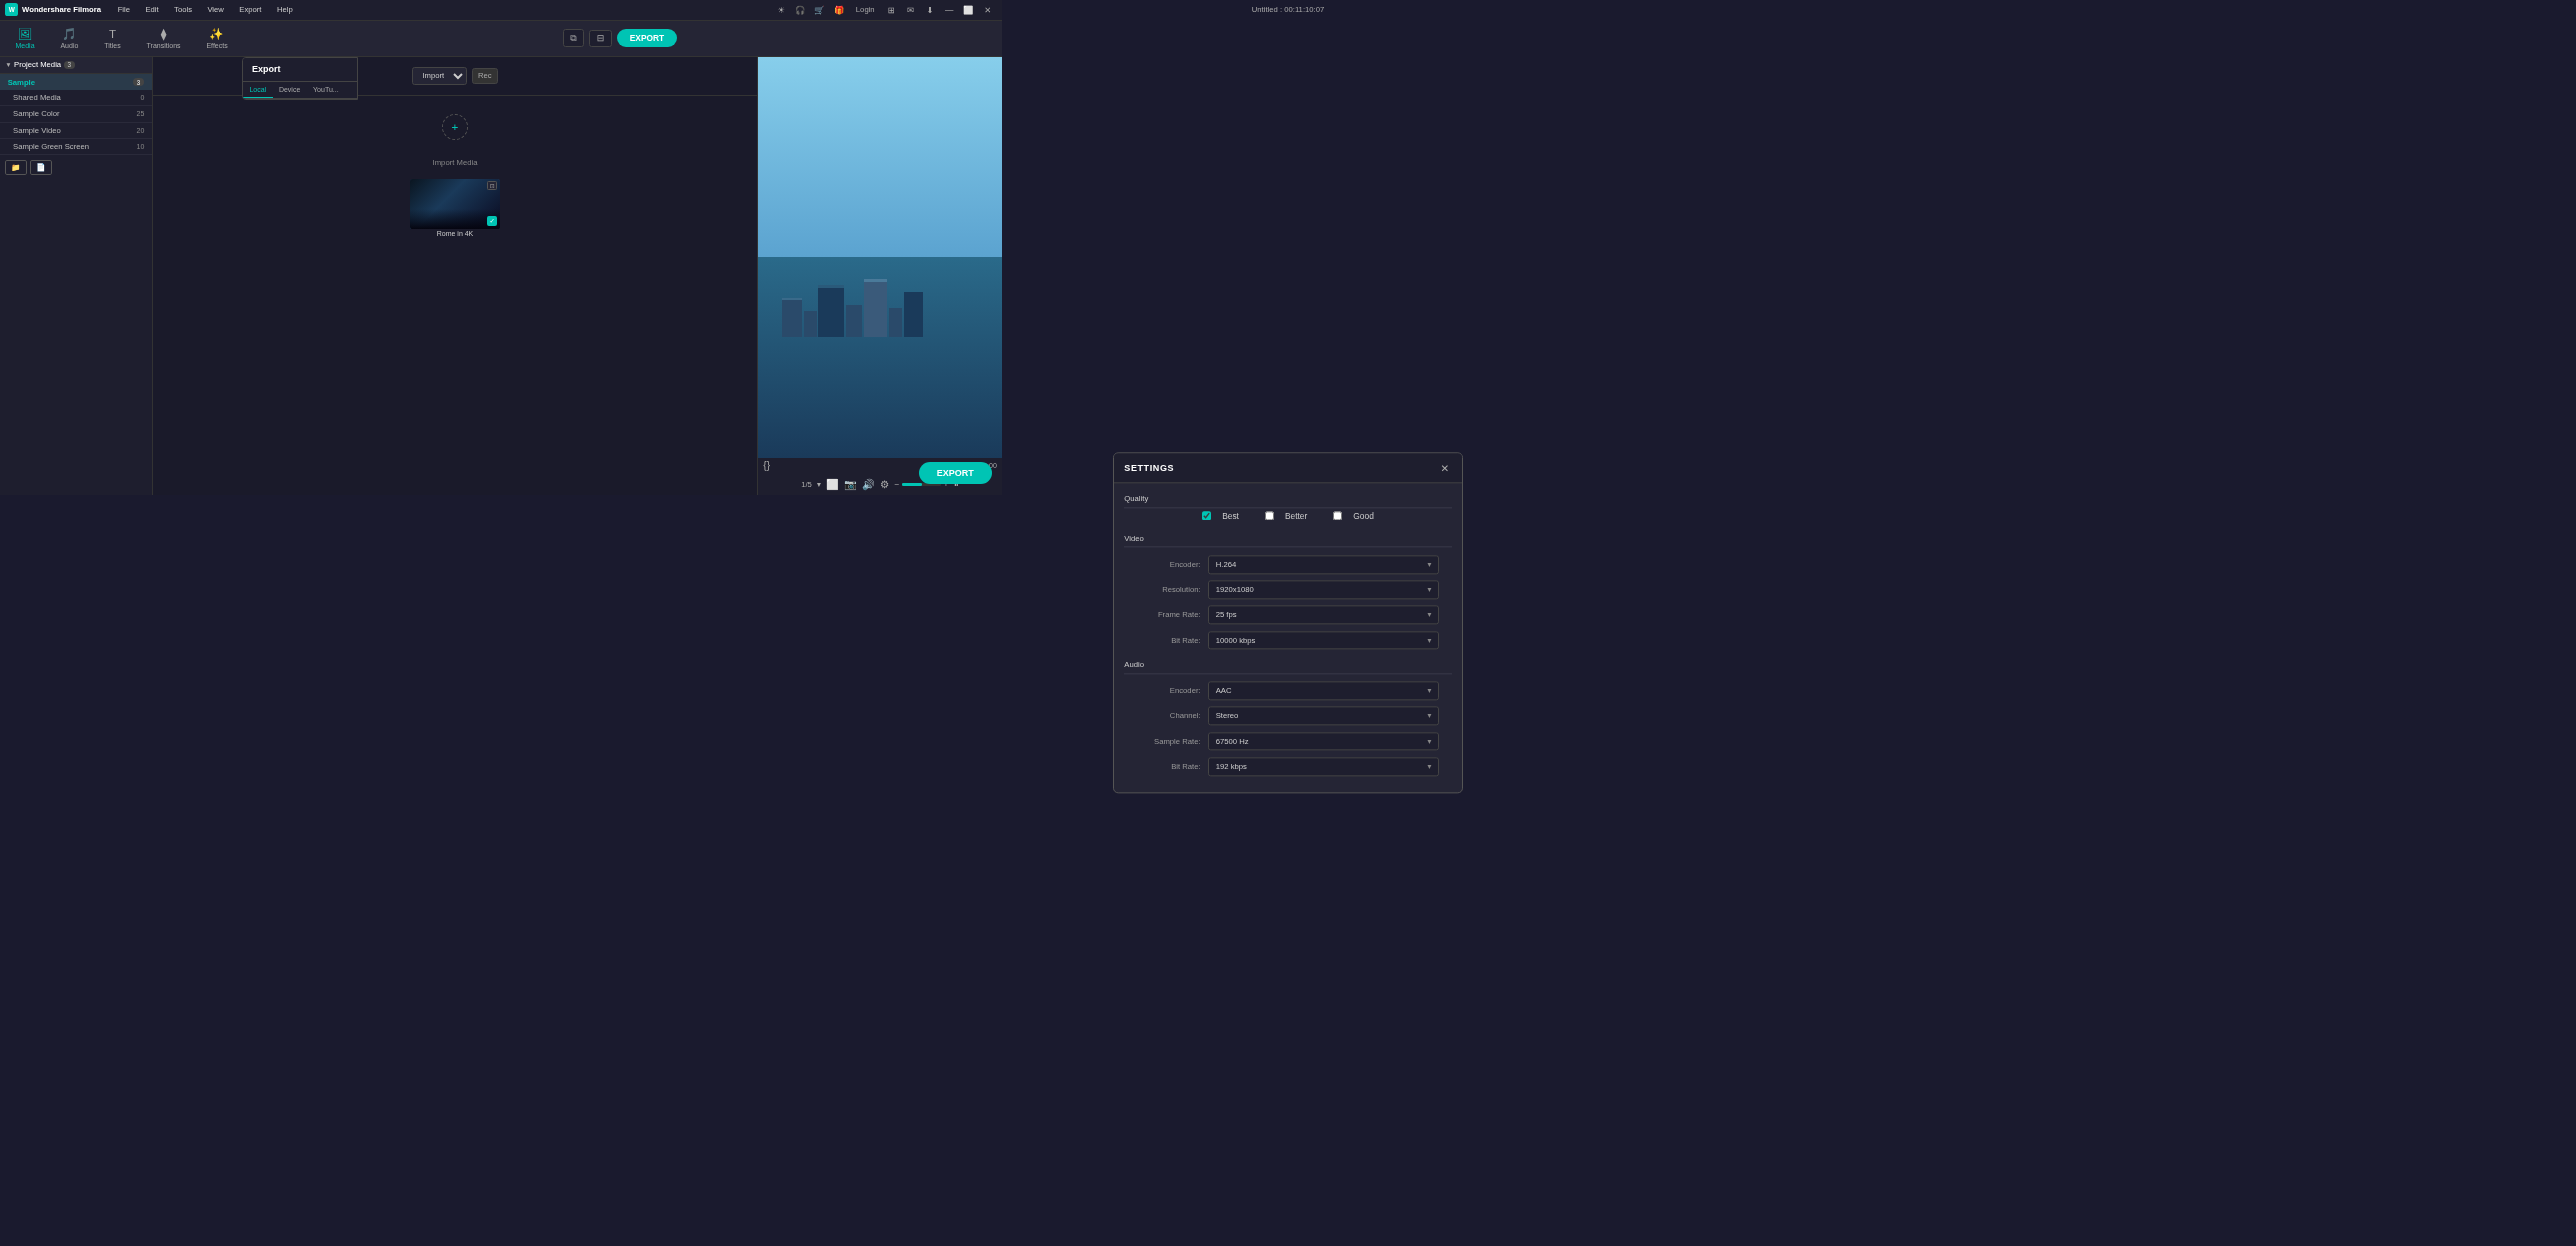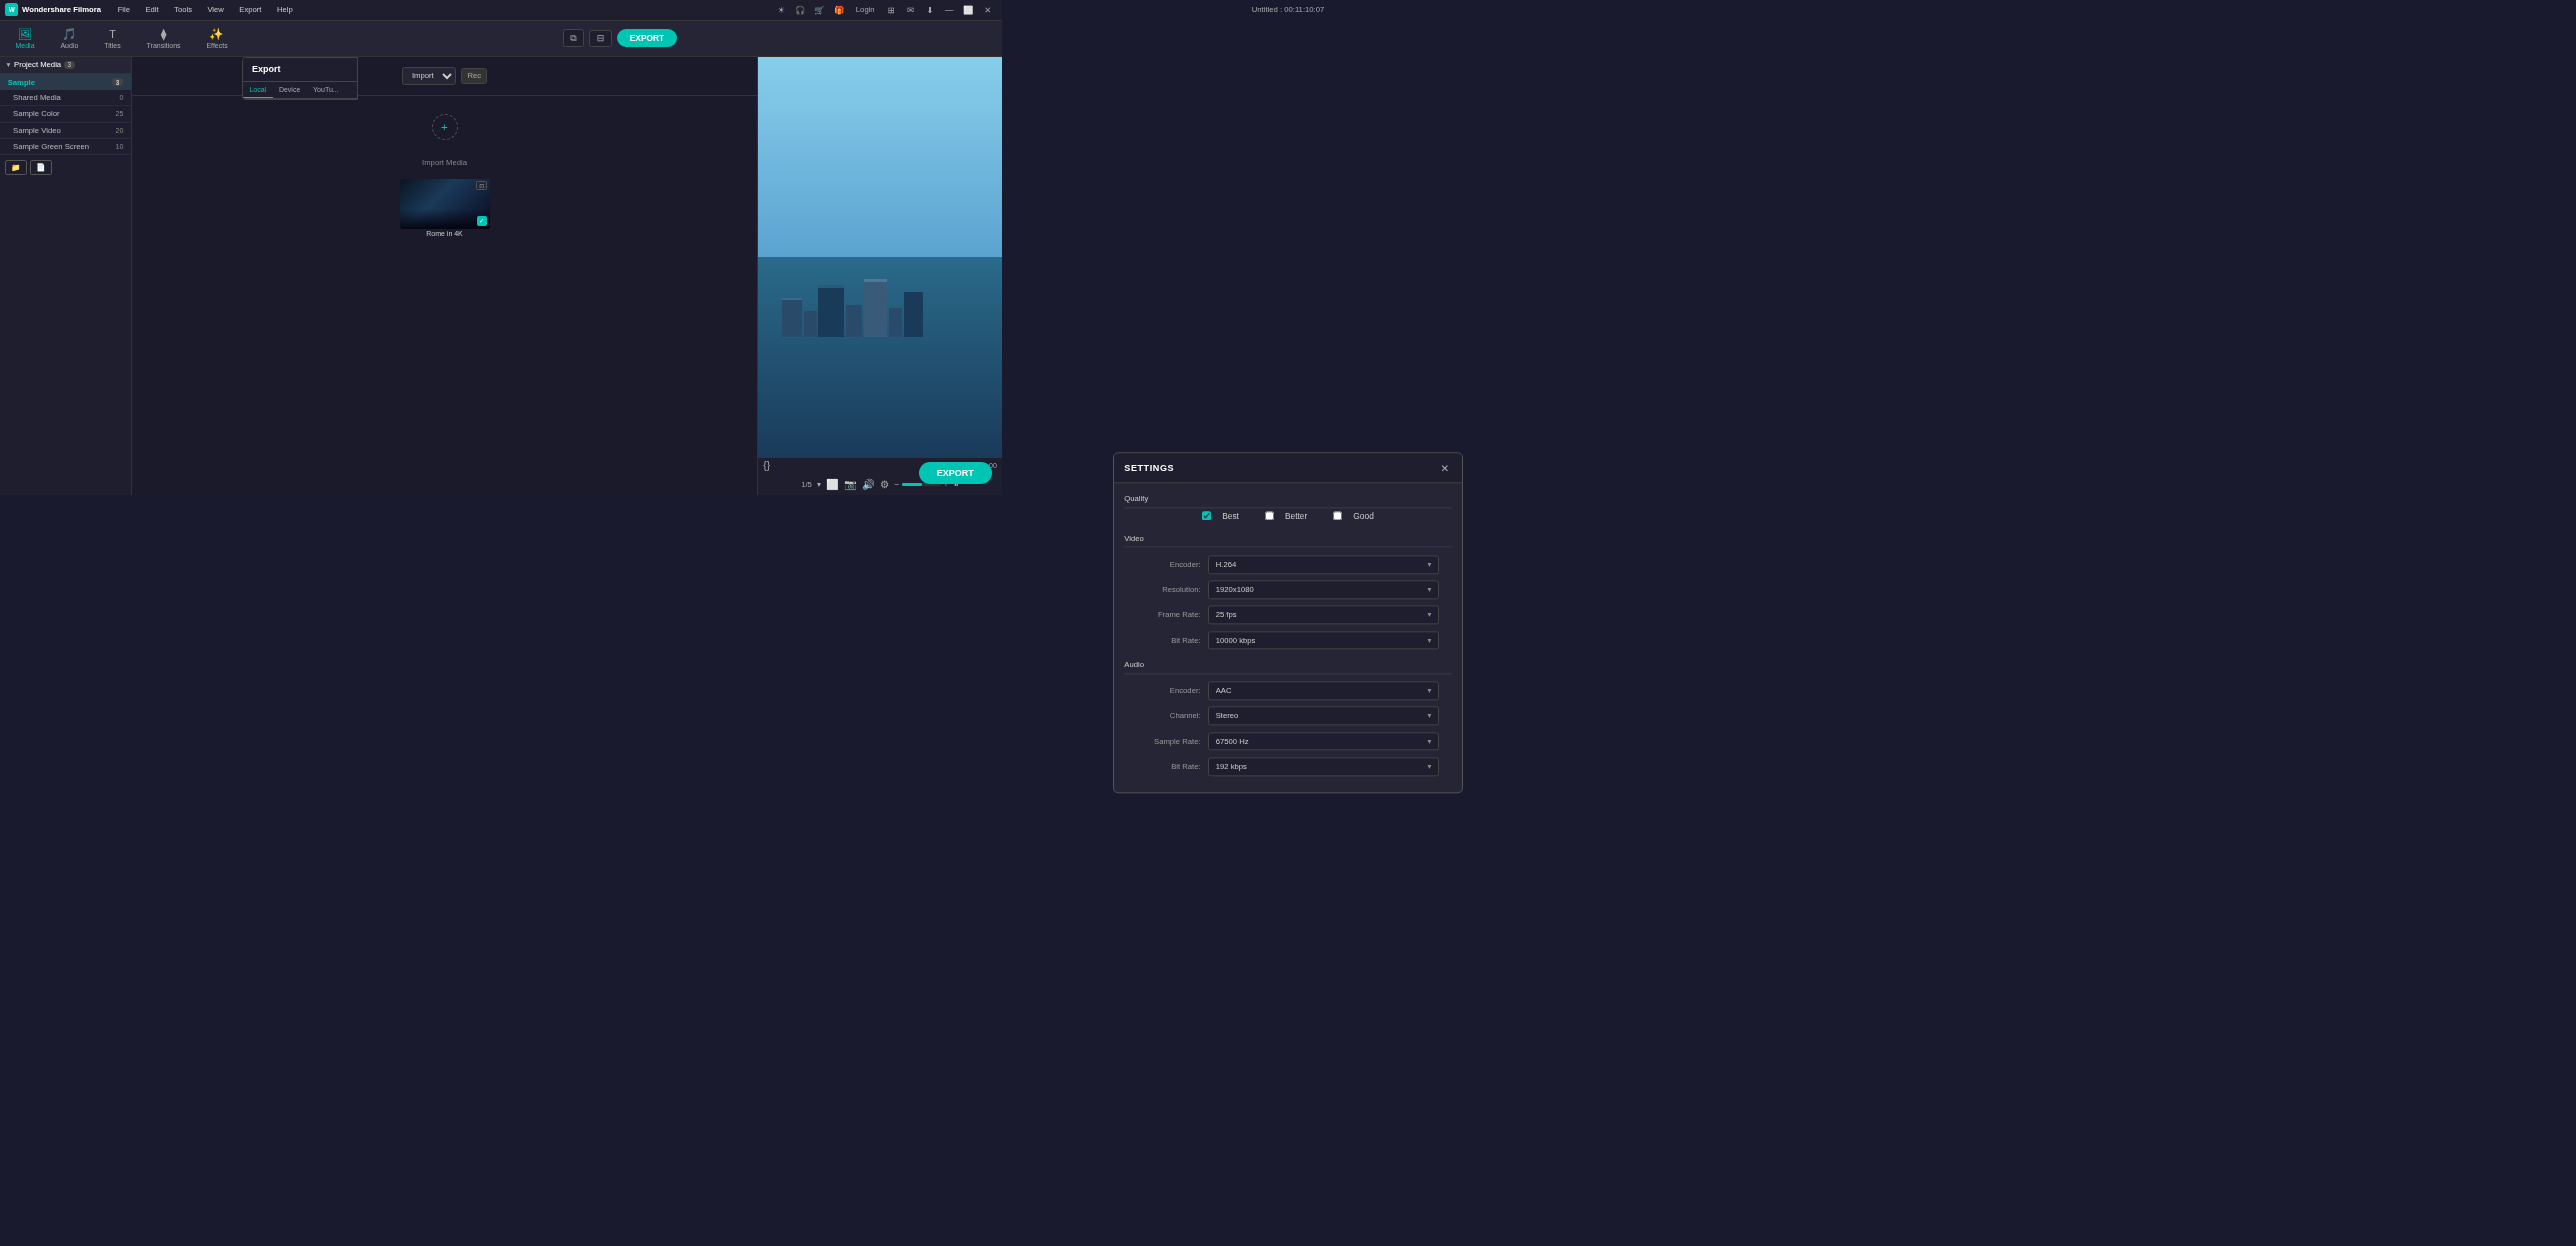--- a/index.html
+++ b/index.html
@@ -128,21 +128,21 @@
     }
 
     
     .main-layout {
       display: flex;
       height: calc(495px - 57px);
     }
 
     
     .left-panel {
-      width: 132px;
+      width: 153px;
       background: #1e1e2e;
       border-right: 0.6px solid #333;
       display: flex;
       flex-direction: column;
     }
     .left-panel-header {
       display: flex;
       align-items: center;
       justify-content: space-between;
       padding: 3.9px 5.2px;

